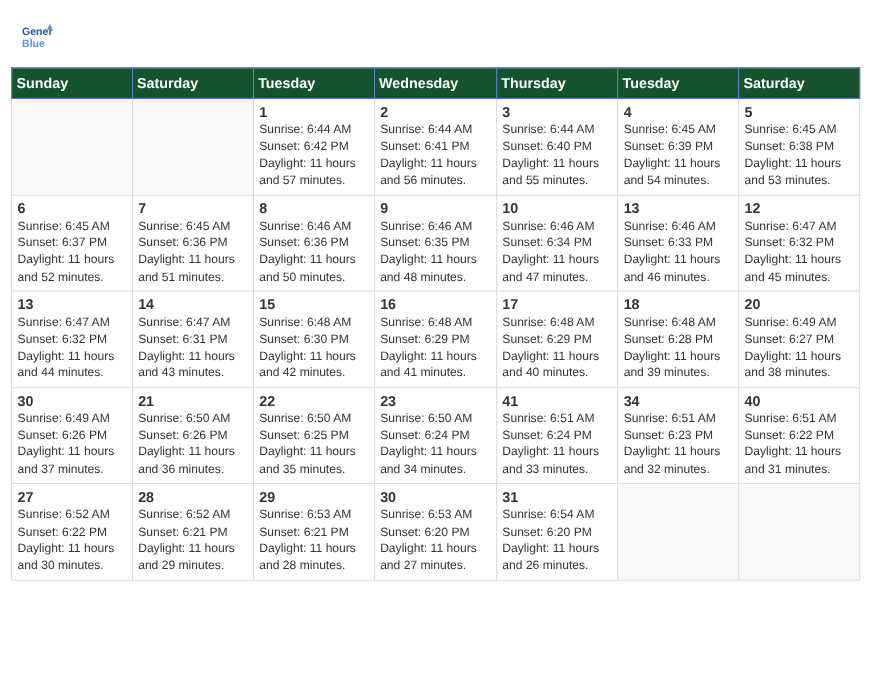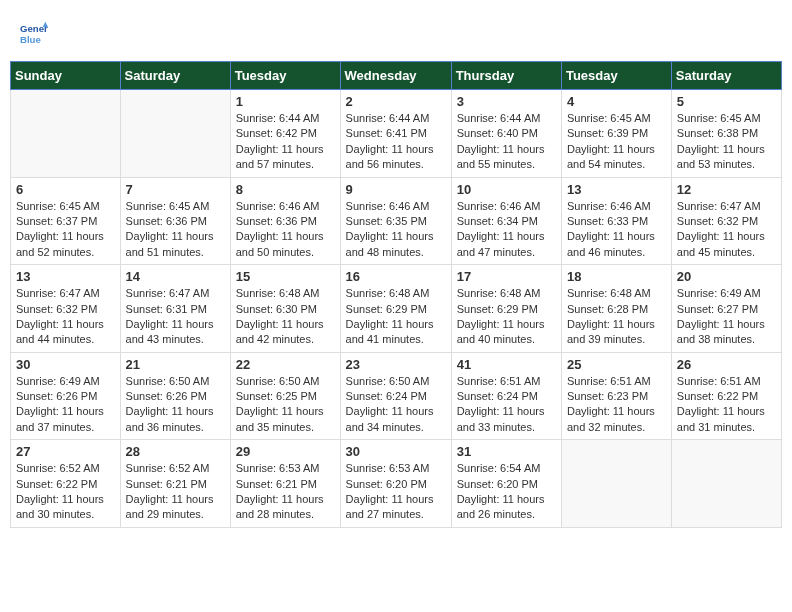--- a/index.html
+++ b/index.html
@@ -206,25 +206,25 @@
         </td>
         <td>
           <span class="day-num">23</span>
           <div class="day-info">Sunrise: 6:50 AM<br>Sunset: 6:24 PM<br>Daylight: 11 hours and 34 minutes.</div>
         </td>
         <td>
           <span class="day-num">41</span>
           <div class="day-info">Sunrise: 6:51 AM<br>Sunset: 6:24 PM<br>Daylight: 11 hours and 33 minutes.</div>
         </td>
         <td>
-          <span class="day-num">25</span>
+          <span class="day-num">34</span>
           <div class="day-info">Sunrise: 6:51 AM<br>Sunset: 6:23 PM<br>Daylight: 11 hours and 32 minutes.</div>
         </td>
         <td>
-          <span class="day-num">26</span>
+          <span class="day-num">40</span>
           <div class="day-info">Sunrise: 6:51 AM<br>Sunset: 6:22 PM<br>Daylight: 11 hours and 31 minutes.</div>
         </td>
       </tr>
       <tr>
         <td>
           <span class="day-num">27</span>
           <div class="day-info">Sunrise: 6:52 AM<br>Sunset: 6:22 PM<br>Daylight: 11 hours and 30 minutes.</div>
         </td>
         <td>
           <span class="day-num">28</span>

